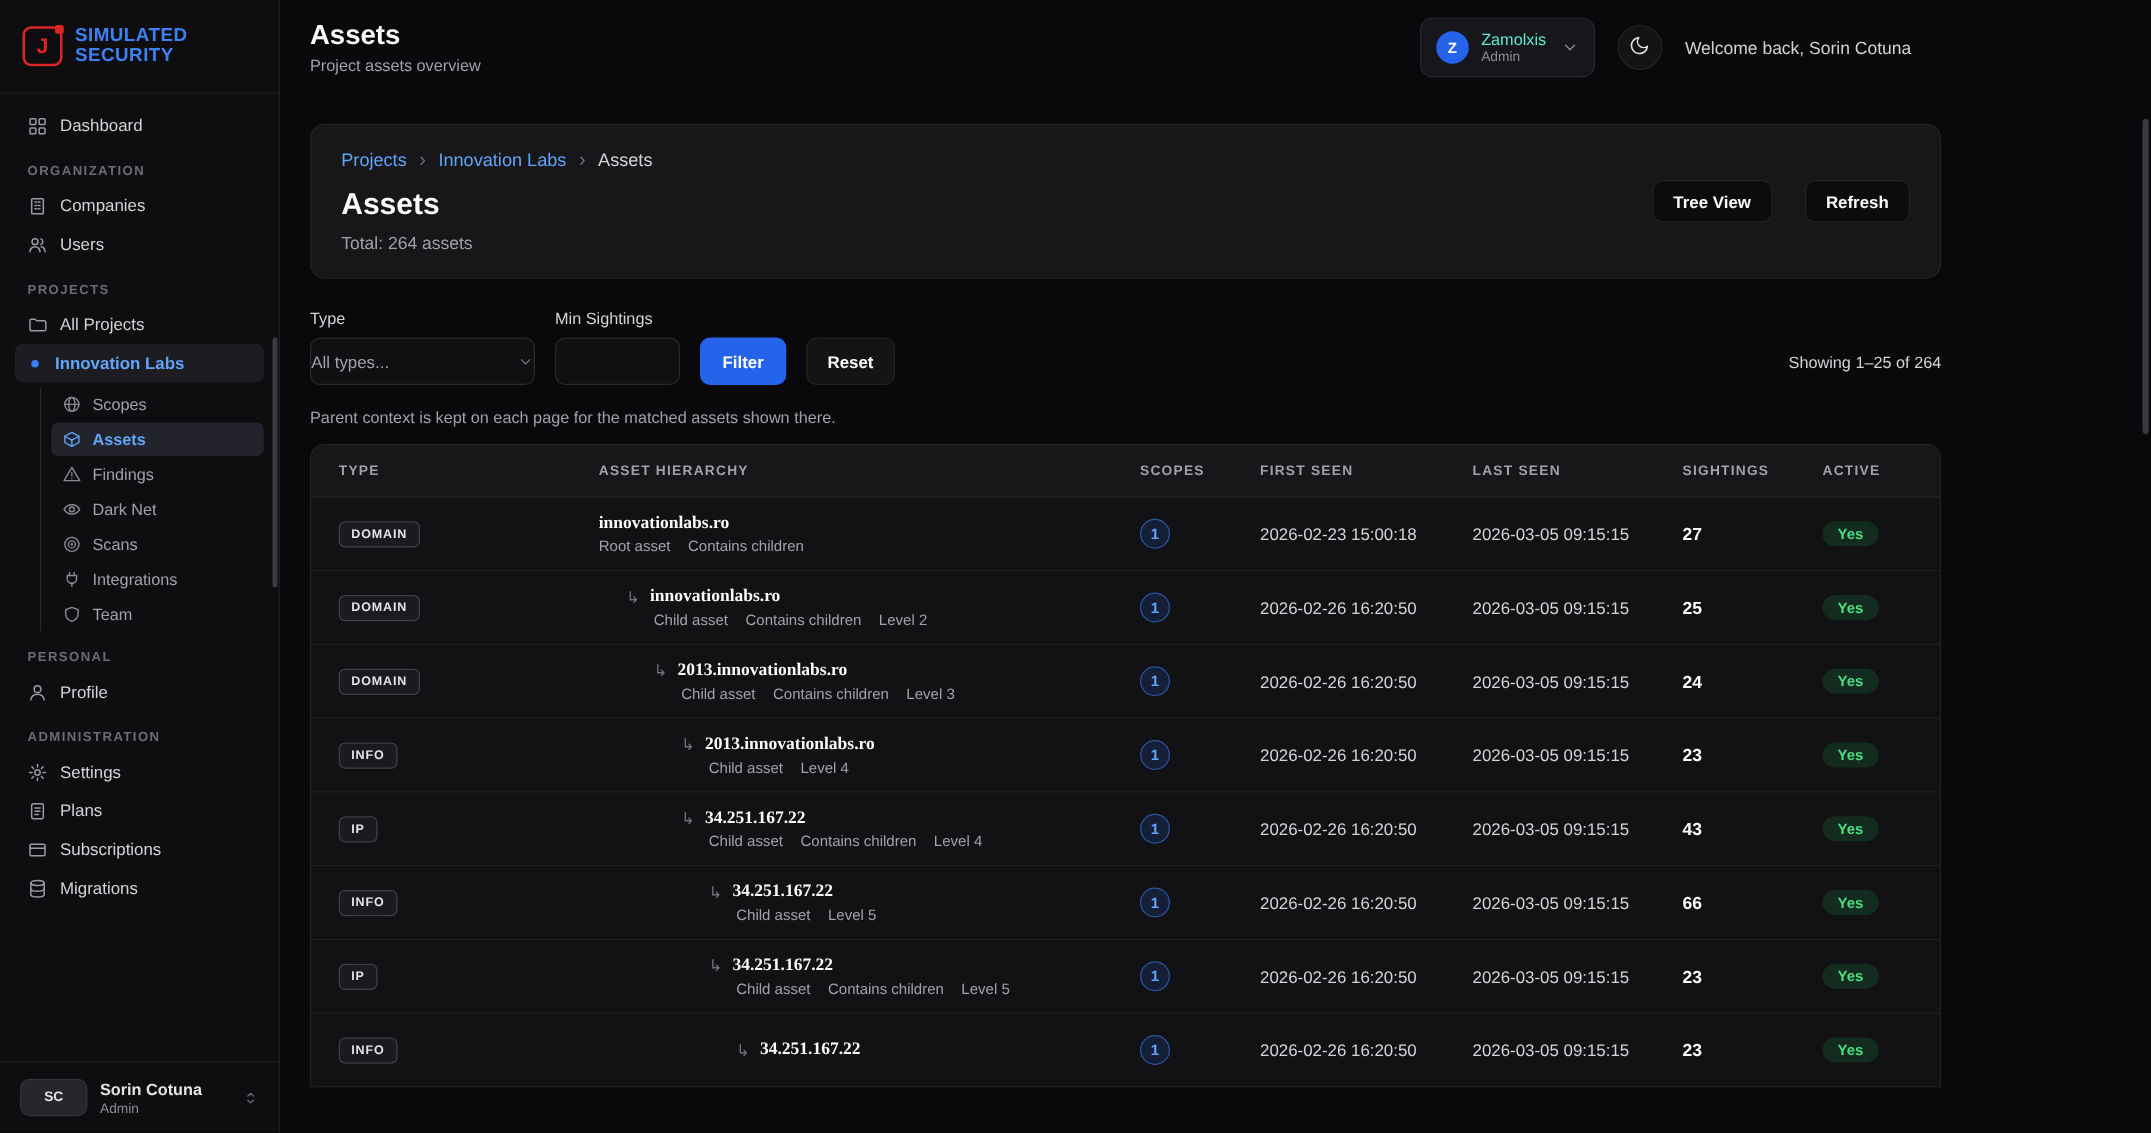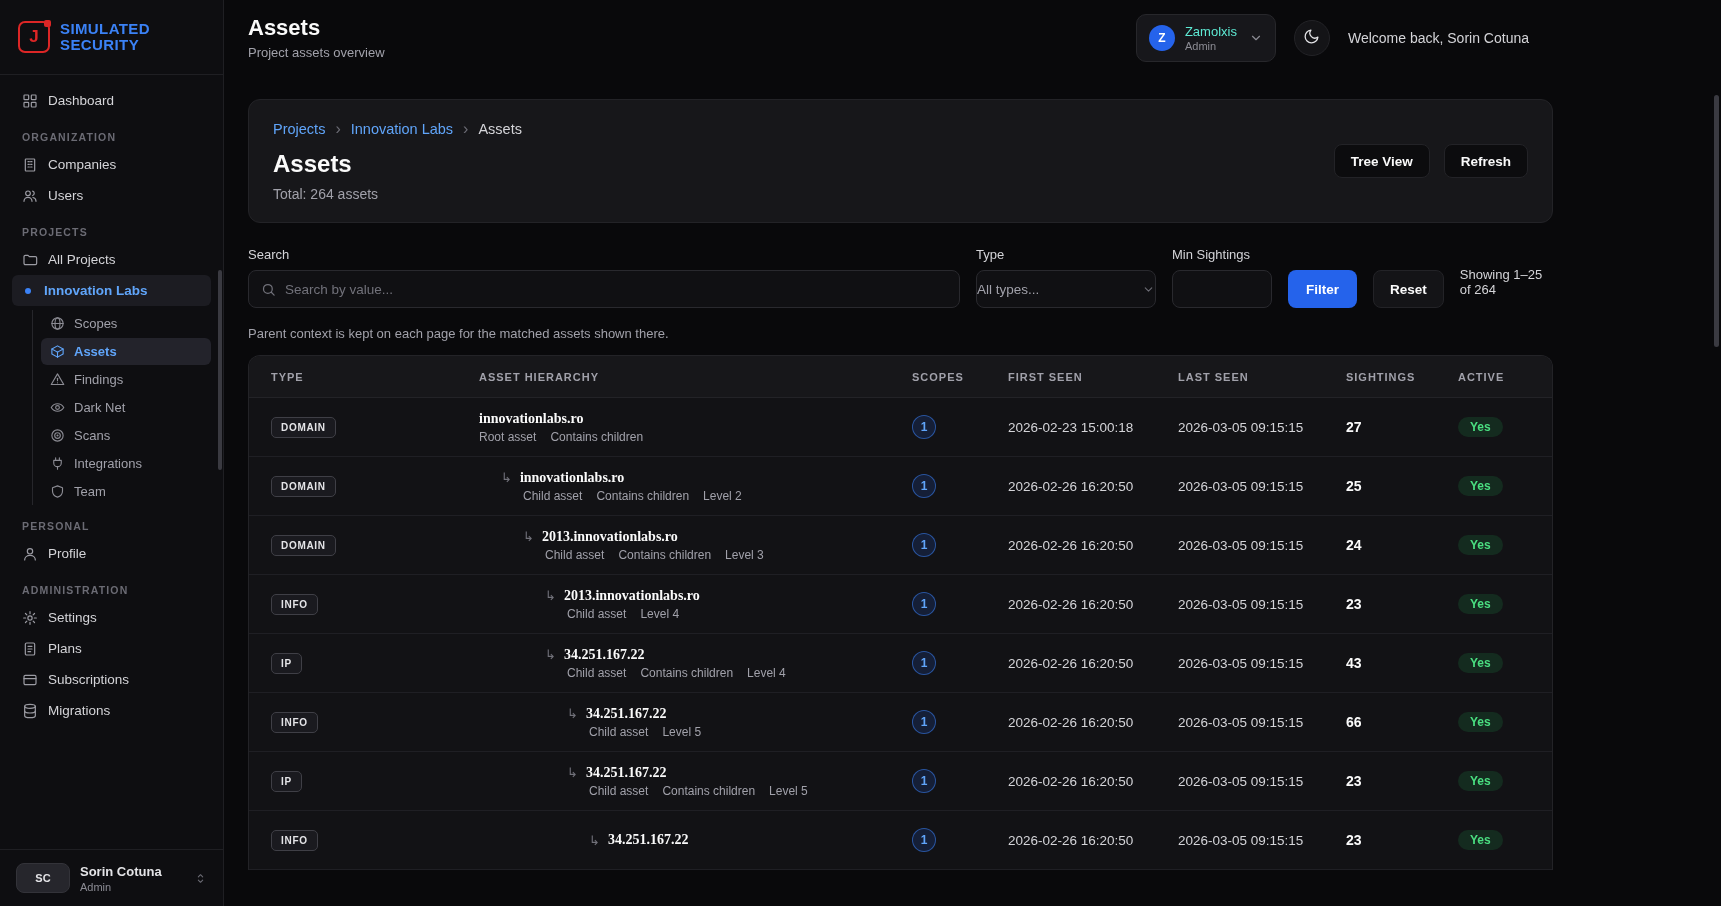--- a/index.html
+++ b/index.html
@@ -64,21 +64,21 @@
   .content { width:1305px; }
 
   .head-card { background:#17171a; border:1px solid #232327; border-radius:12px; padding:20px 24px;
     display:flex; align-items:center; }
   .crumbs { display:flex; align-items:center; gap:10px; font-size:14.5px; }
   .crumb-link { color:#60a5fa; text-decoration:none; cursor:pointer; }
   .crumb-sep { color:#6b6b74; font-size:16px; }
   .crumb-cur { color:#d4d4d8; }
   .hc-title { font-size:24px; font-weight:700; color:#fafafa; margin:12px 0 8px 0; }
   .hc-total { font-size:14px; color:#a1a1aa; }
-  .hc-actions { margin-left:auto; display:flex; gap:14px; }
+  .hc-actions { margin-left:auto; display:flex; gap:26px; }
   .dark-btn { background:#0c0c0e; border:1px solid #232327; color:#fafafa; font-weight:600;
     font-size:13.5px; height:34px; padding:0 16px; border-radius:8px; cursor:pointer;
     font-family:"Liberation Sans", sans-serif; }
 
   .filters { display:flex; align-items:flex-end; gap:16px; margin-top:24px; }
   .fgroup { display:flex; flex-direction:column; }
   .flabel { font-size:13px; color:#d4d4d8; margin-bottom:8px; }
   .control { height:38px; background:#101013; border:1px solid #29292e; border-radius:8px;
     color:#e4e4e7; font-size:13.5px; display:flex; align-items:center; }
   .search-wrap { position:relative; width:712px; }
@@ -373,32 +373,20 @@
             <div class="hc-total">Total: 264 assets</div>
           </div>
           <div class="hc-actions">
             <button class="dark-btn">Tree View</button>
             <button class="dark-btn">Refresh</button>
           </div>
         </section>
 
         <section class="filters">
           <div class="fgroup">
-            <label class="flabel">Search</label>
-            <div class="control search-wrap">
-              <span class="sic">
-                <svg width="15" height="15" viewBox="0 0 24 24" fill="none" stroke="currentColor" stroke-width="2" stroke-linecap="round">
-                    <circle cx="11" cy="11" r="7"></circle>
-                    <path d="M16.5 16.5L21 21"></path>
-                  </svg>
-              </span>
-              <input class="search-input" placeholder="Search by value..." style="">
-            </div>
-          </div>
-          <div class="fgroup">
             <label class="flabel">Type</label>
             <div class="control type-select">
               <span>All types...</span>
               <span style="color:#6b6b74;display:flex;">
                 <svg width="13" height="13" viewBox="0 0 24 24" fill="none" stroke="currentColor" stroke-width="2" stroke-linecap="round" stroke-linejoin="round">
                     <path d="M6 9l6 6 6-6"></path>
                   </svg>
               </span>
             </div>
           </div>

